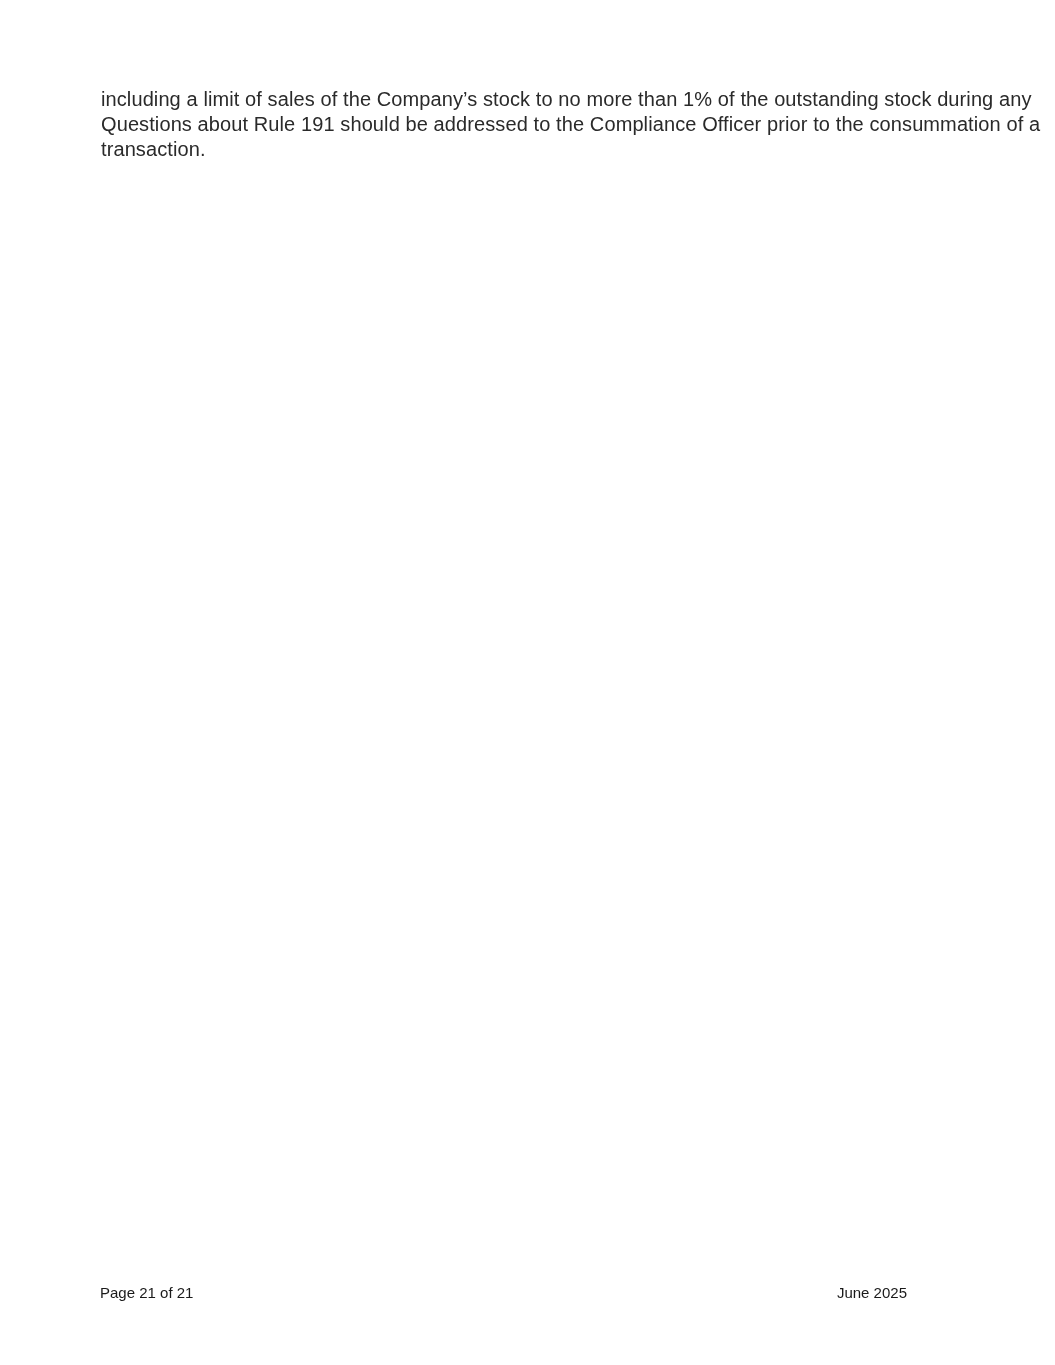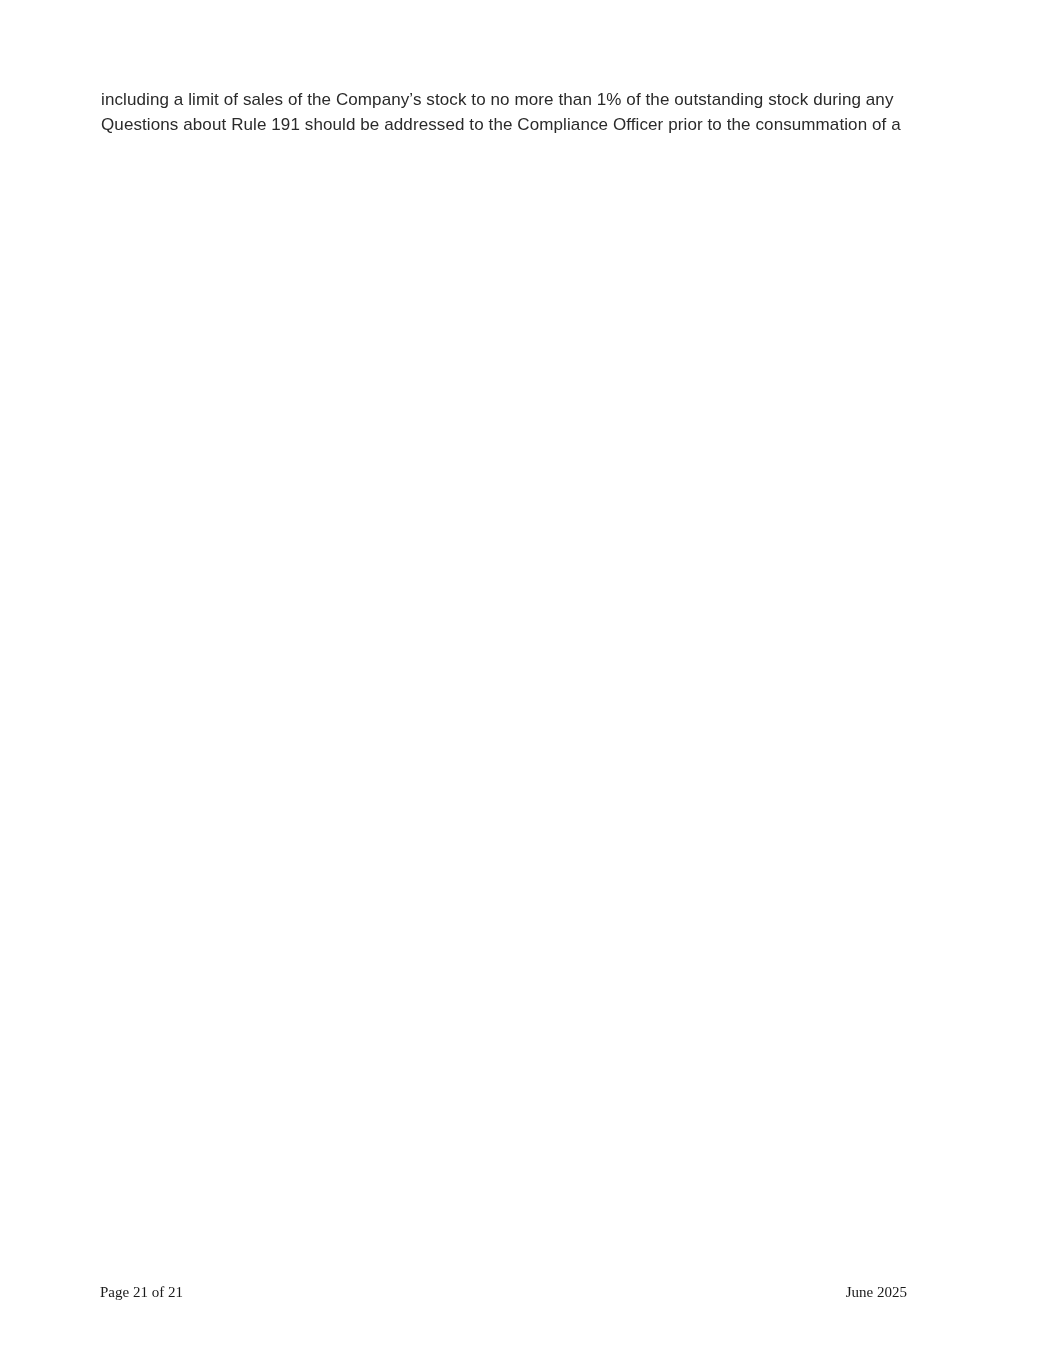--- a/index.html
+++ b/index.html
@@ -18,48 +18,48 @@
     height: 1365px;
     background: #ffffff;
     overflow: hidden;
   }
   .paragraph {
     position: absolute;
     left: 101px;
     top: 87px;
     width: 870px;
     color: #2a2a2a;
-    font-size: 17px;
+    font-size: 20px;
     line-height: 25px;
     letter-spacing: 0.1px;
   }
   .paragraph .line {
     white-space: pre; 
   }
   .footer {
     position: absolute;
     left: 100px;
     right: 148px;
     top: 1284px;
     display: flex;
     justify-content: space-between;
     align-items: baseline;
     color: #1a1a1a;
     font-size: 15px;
-    font-family: Liberation Serif, serif;
   }
 </style>
 </head>
 <body>
 
 <div class="page">
 
   <div class="paragraph">
     <div class="line">including a limit of sales of the Company’s stock to no more than 1% of the outstanding stock during any</div>
     <div class="line">Questions about Rule 191 should be addressed to the Compliance Officer prior to the consummation of a</div>
+    <div class="line">transaction.</div>
   </div>
 
   <div class="footer">
     <span class="footer-left">Page 21 of 21</span>
     <span class="footer-right">June 2025</span>
   </div>
 
 </div>
 
 </body></html>

